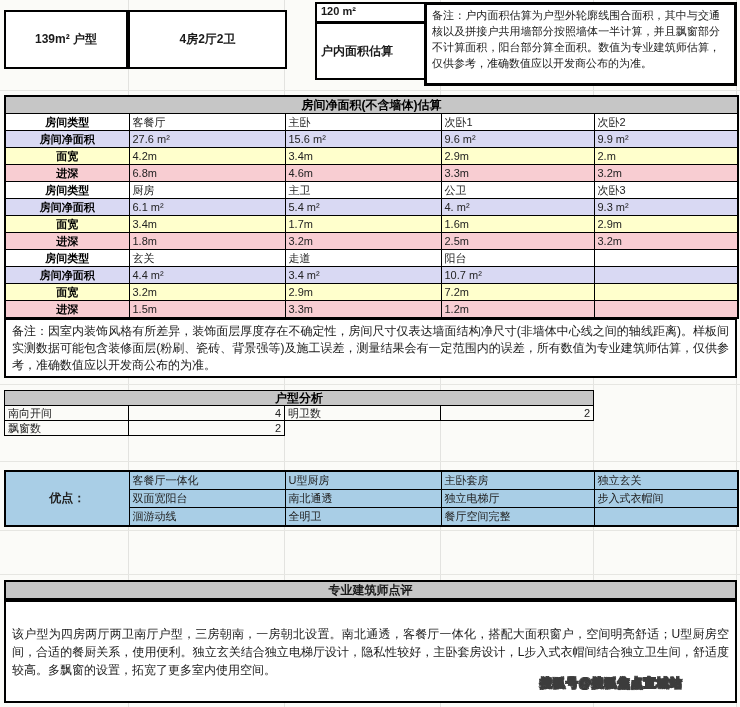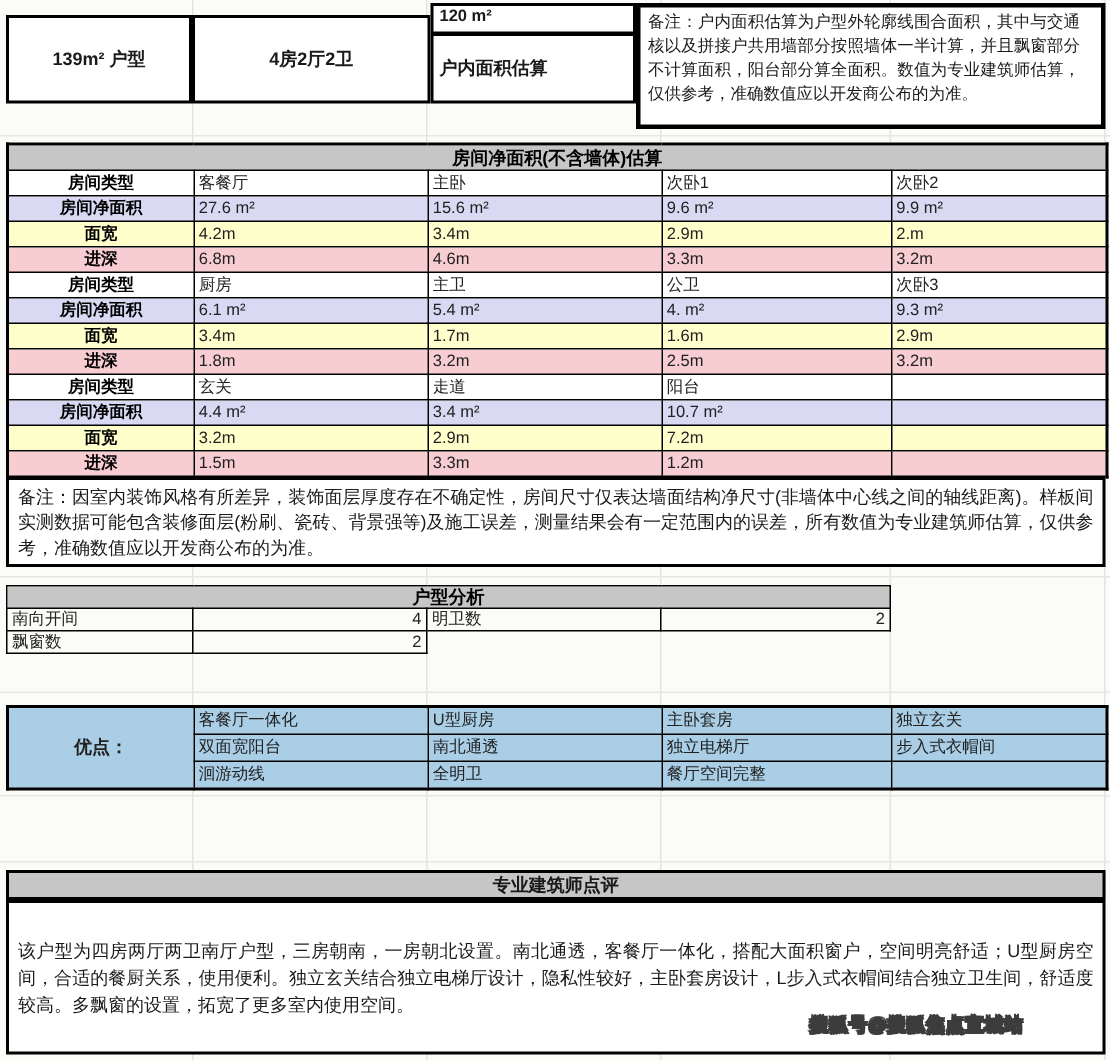--- a/index.html
+++ b/index.html
@@ -11,21 +11,21 @@
   #page{
     position:relative;width:740px;height:707px;overflow:hidden;
     background:#fbfbf8;
   }
   
   .gridline-v{position:absolute;top:0;bottom:0;width:1px;background:#e3e3e0;}
   .gridline-h{position:absolute;left:0;right:0;height:1px;background:#e6e6e2;}
 
   .box{position:absolute;border:2px solid #000;background:#fff;box-sizing:border-box;}
   .cell-center{display:flex;align-items:center;justify-content:center;font-weight:bold;font-size:12px;}
-  .cell-left{display:flex;align-items:center;font-size:12px;padding-left:4px;font-weight:bold;}
+  .cell-left{display:flex;align-items:center;font-size:12px;padding-left:4px;font-weight:bold;margin-left:28px;}
 
   #hdr-area-value{font-size:11px;font-weight:600;align-items:flex-start;padding-top:1px;}
   #hdr-note{
     border-width:3px;padding:2px 14px 2px 5px;
     font-size:11px;line-height:16px;text-align:justify;font-weight:500;
   }
 
   table{border-collapse:collapse;table-layout:fixed;position:absolute;background:#fff;}
   td{
     border:1px solid #000;font-size:11px;padding:0 3px;overflow:hidden;
@@ -91,21 +91,21 @@
   <div class="gridline-v" style="left:736px"></div>
   <div class="gridline-h" style="top:90px"></div>
   <div class="gridline-h" style="top:384px"></div>
   <div class="gridline-h" style="top:461px"></div>
   <div class="gridline-h" style="top:530px"></div>
   <div class="gridline-h" style="top:574px"></div>
 
   <div class="box cell-center" style="left:4px;top:10px;width:124px;height:59px">139m² 户型</div>
   <div class="box cell-center" style="left:128px;top:10px;width:159px;height:59px">4房2厅2卫</div>
   <div class="box cell-left" id="hdr-area-value" style="left:287px;top:2px;width:137px;height:21px">120 m²</div>
-  <div class="box cell-left" style="left:287px;top:22px;width:137px;height:47px">户内面积估算</div>
+  <div class="box cell-left" style="left:287px;top:22px;width:137px;height:58px">户内面积估算</div>
   <div class="box" id="hdr-note" style="left:424px;top:2px;width:313px;height:84px">备注：户内面积估算为户型外轮廓线围合面积，其中与交通核以及拼接户共用墙部分按照墙体一半计算，并且飘窗部分不计算面积，阳台部分算全面积。数值为专业建筑师估算，仅供参考，准确数值应以开发商公布的为准。</div>
 
   <table id="room-table">
     <colgroup>
       <col style="width:124px">
         <col style="width:156px">
         <col style="width:156px">
       <col style="width:153px">
         <col style="width:144px">
     </colgroup>

